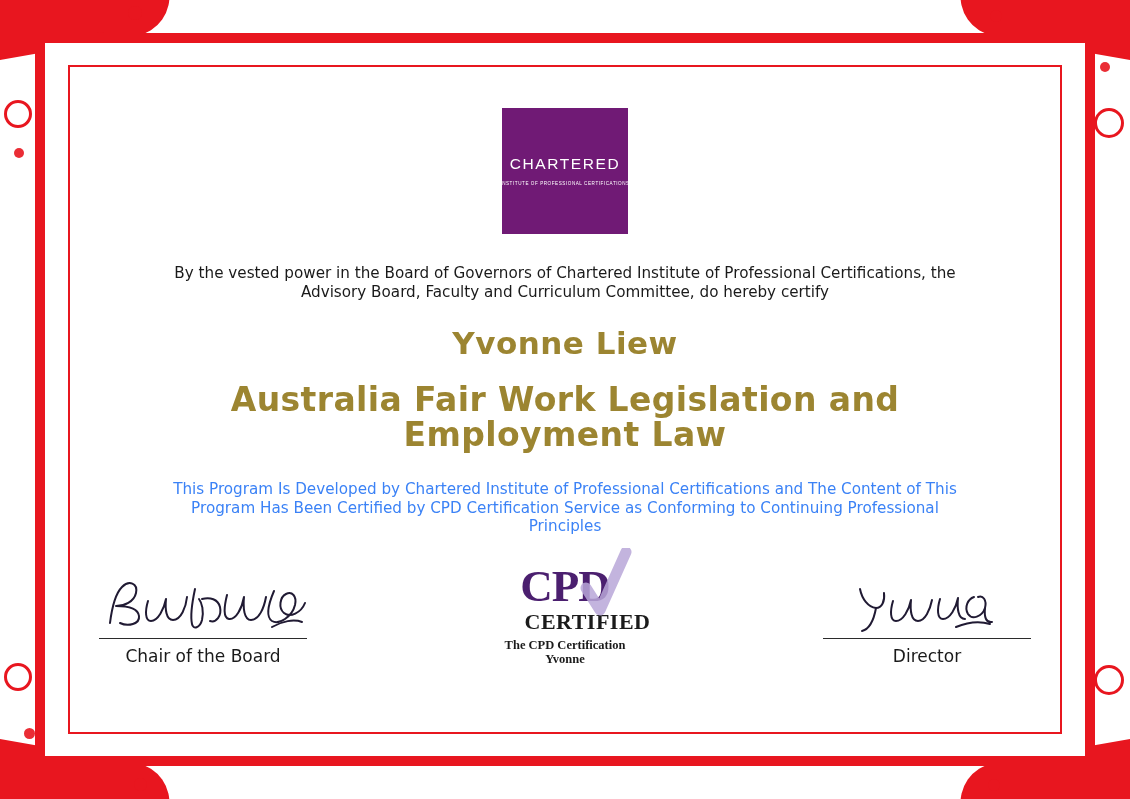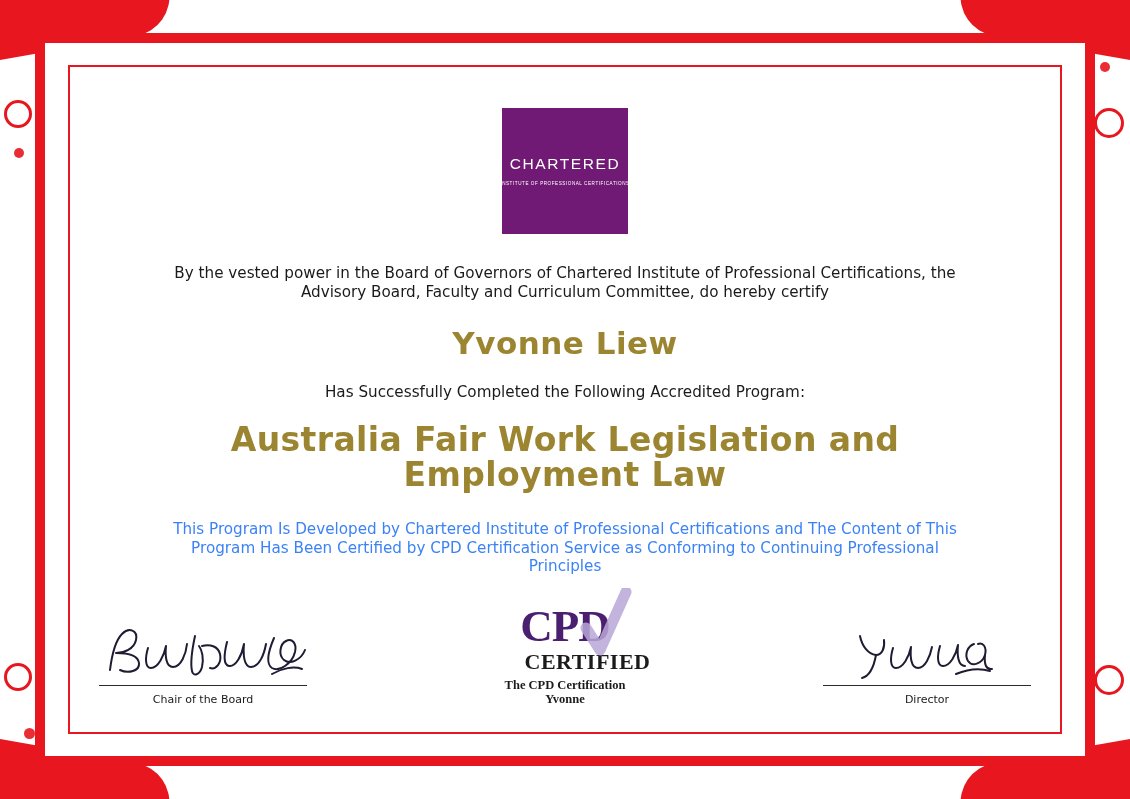--- a/index.html
+++ b/index.html
@@ -174,21 +174,21 @@
     align-items: flex-end;
     justify-content: center;
   }
   .sig-line {
     width: 208px;
     border-top: 1px solid #2b2b2b;
     margin-top: 3px;
   }
   .sig-role {
     margin-top: 7px;
-    font-size: 11px;
+    font-size: 17px;
     color: #1a1a1a;
   }
 
   
   .cpd-badge {
     width: 200px;
     display: flex;
     flex-direction: column;
     align-items: center;
     position: relative;
@@ -260,21 +260,20 @@
 
     <div class="logo">
       <div class="logo-word">CHARTERED</div>
       <div class="logo-sub">INSTITUTE OF PROFESSIONAL CERTIFICATIONS</div>
     </div>
 
     <div class="vested-text">By the vested power in the Board of Governors of Chartered Institute of Professional Certifications, the Advisory Board, Faculty and Curriculum Committee, do hereby certify</div>
 
     <div class="recipient-name">Yvonne Liew</div>
 
-    <div class="completed-line">Has Successfully Completed the Following Accredited Program:</div>
 
     <div class="program-title">Australia Fair Work Legislation and Employment Law</div>
 
     <div class="developed-text">This Program Is Developed by Chartered Institute of Professional Certifications and The Content of This Program Has Been Certified by CPD Certification Service as Conforming to Continuing Professional Principles</div>
 
     <div class="sig-row">
 
       <div class="sig-block">
         <div class="sig-script">
           <svg width="215" height="60" viewBox="0 0 215 60" aria-hidden="true">

